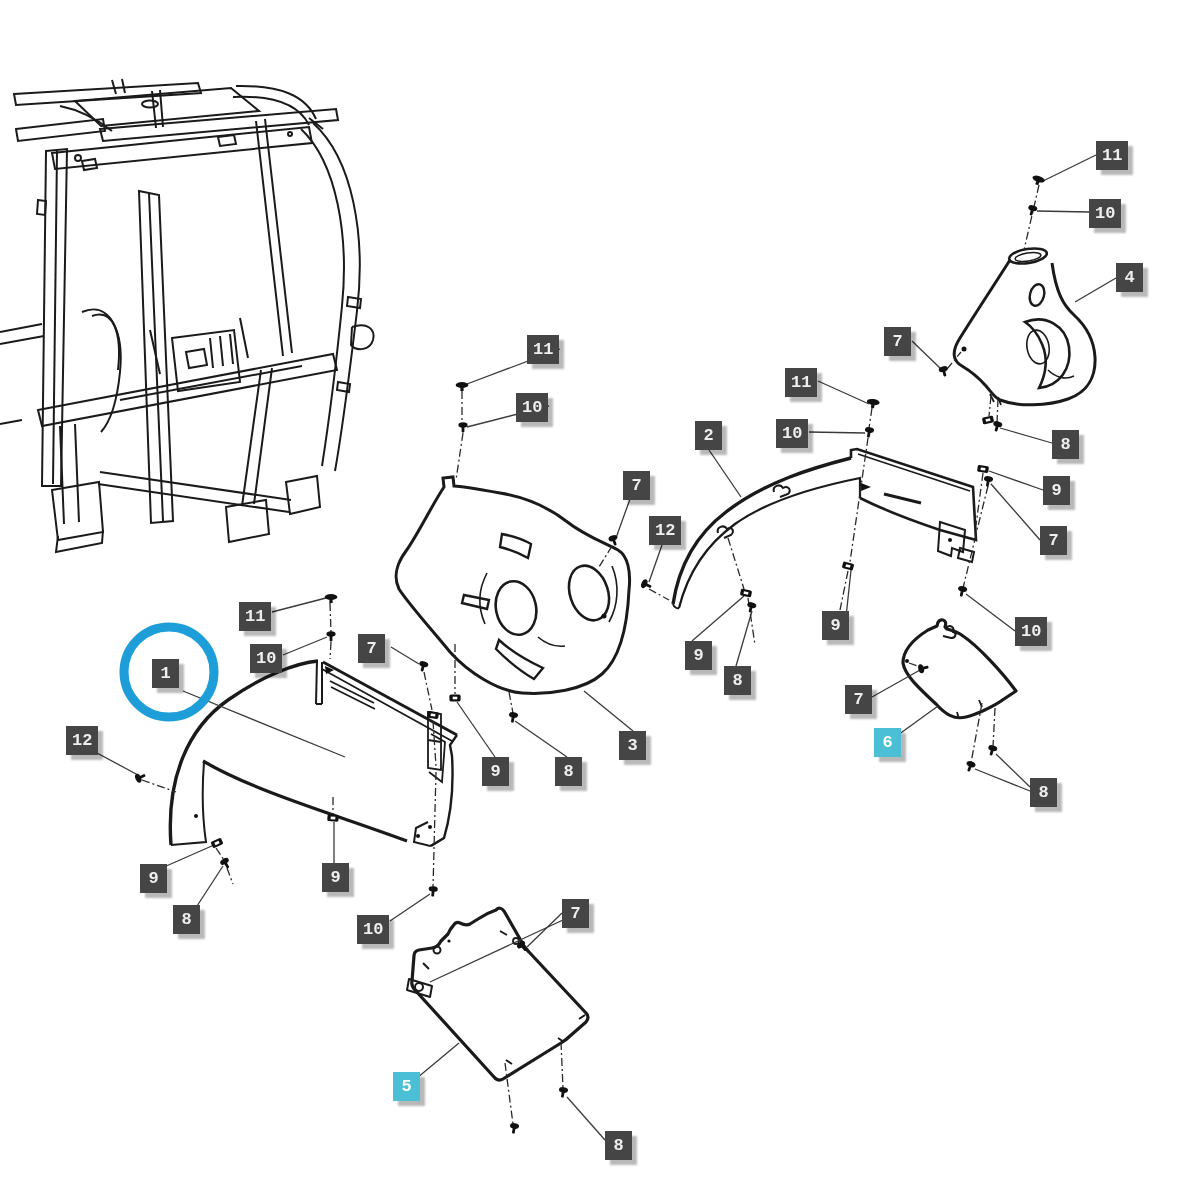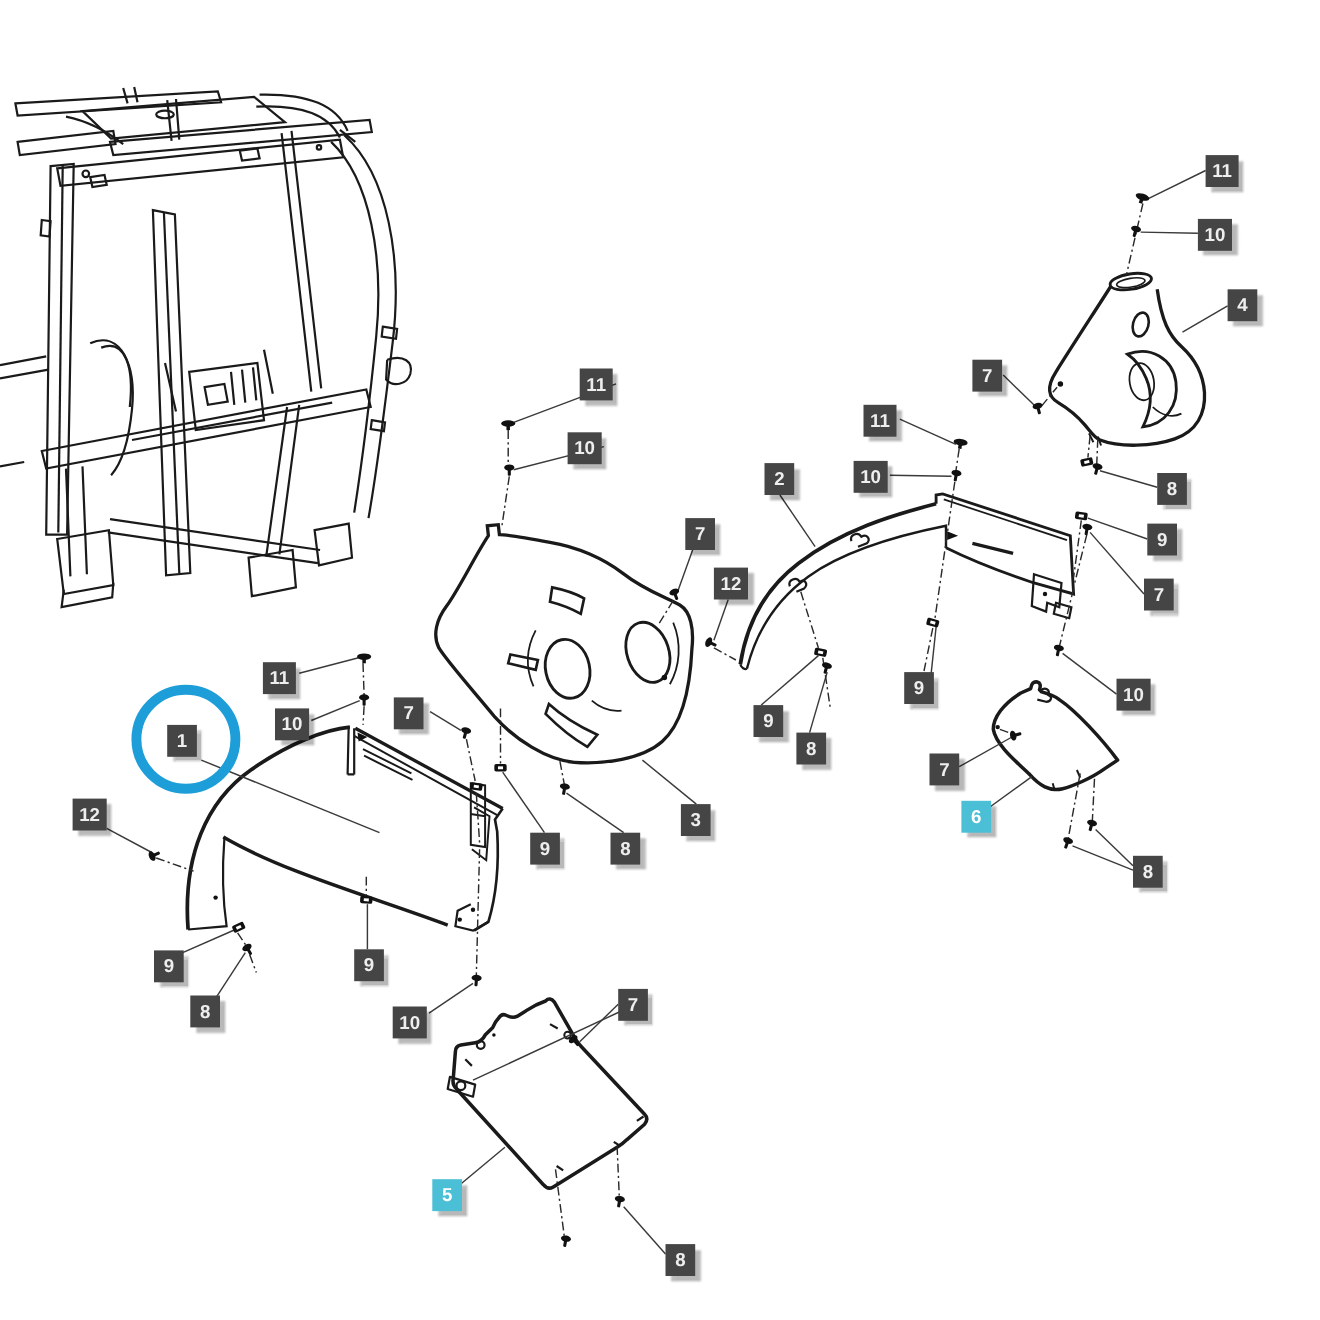--- a/index.html
+++ b/index.html
@@ -1,17 +1,17 @@
 <!DOCTYPE html>
 <html><head>
 <meta charset="utf-8">
 <style>
   html,body{margin:0;padding:0;background:#fff;}
   .stage{position:relative;width:1200px;height:1200px;background:var(--bg,#fff);overflow:hidden;
-         font-family:Liberation Sans, sans-serif;}
+         font-family:Liberation Mono, monospace;}
   .stage svg{position:absolute;left:0;top:0;}
   #labels-layer{position:absolute;left:0;top:0;width:100%;height:100%;}
   .plabel{position:absolute;min-width:27px;height:29px;box-sizing:border-box;padding:0 6px;
           display:flex;align-items:center;justify-content:center;
           background:var(--label-bg,#454545);color:var(--label-text,#eee);
           font-weight:bold;font-size:17px;line-height:1;
           box-shadow:5px 5px 2px rgba(0,0,0,0.28);user-select:none;}
   .plabel.highlight{background:var(--label-hl,#4bbfd6);color:#fff;}
   .la{stroke:var(--line,#1a1a1a);fill:none;}
 </style>

